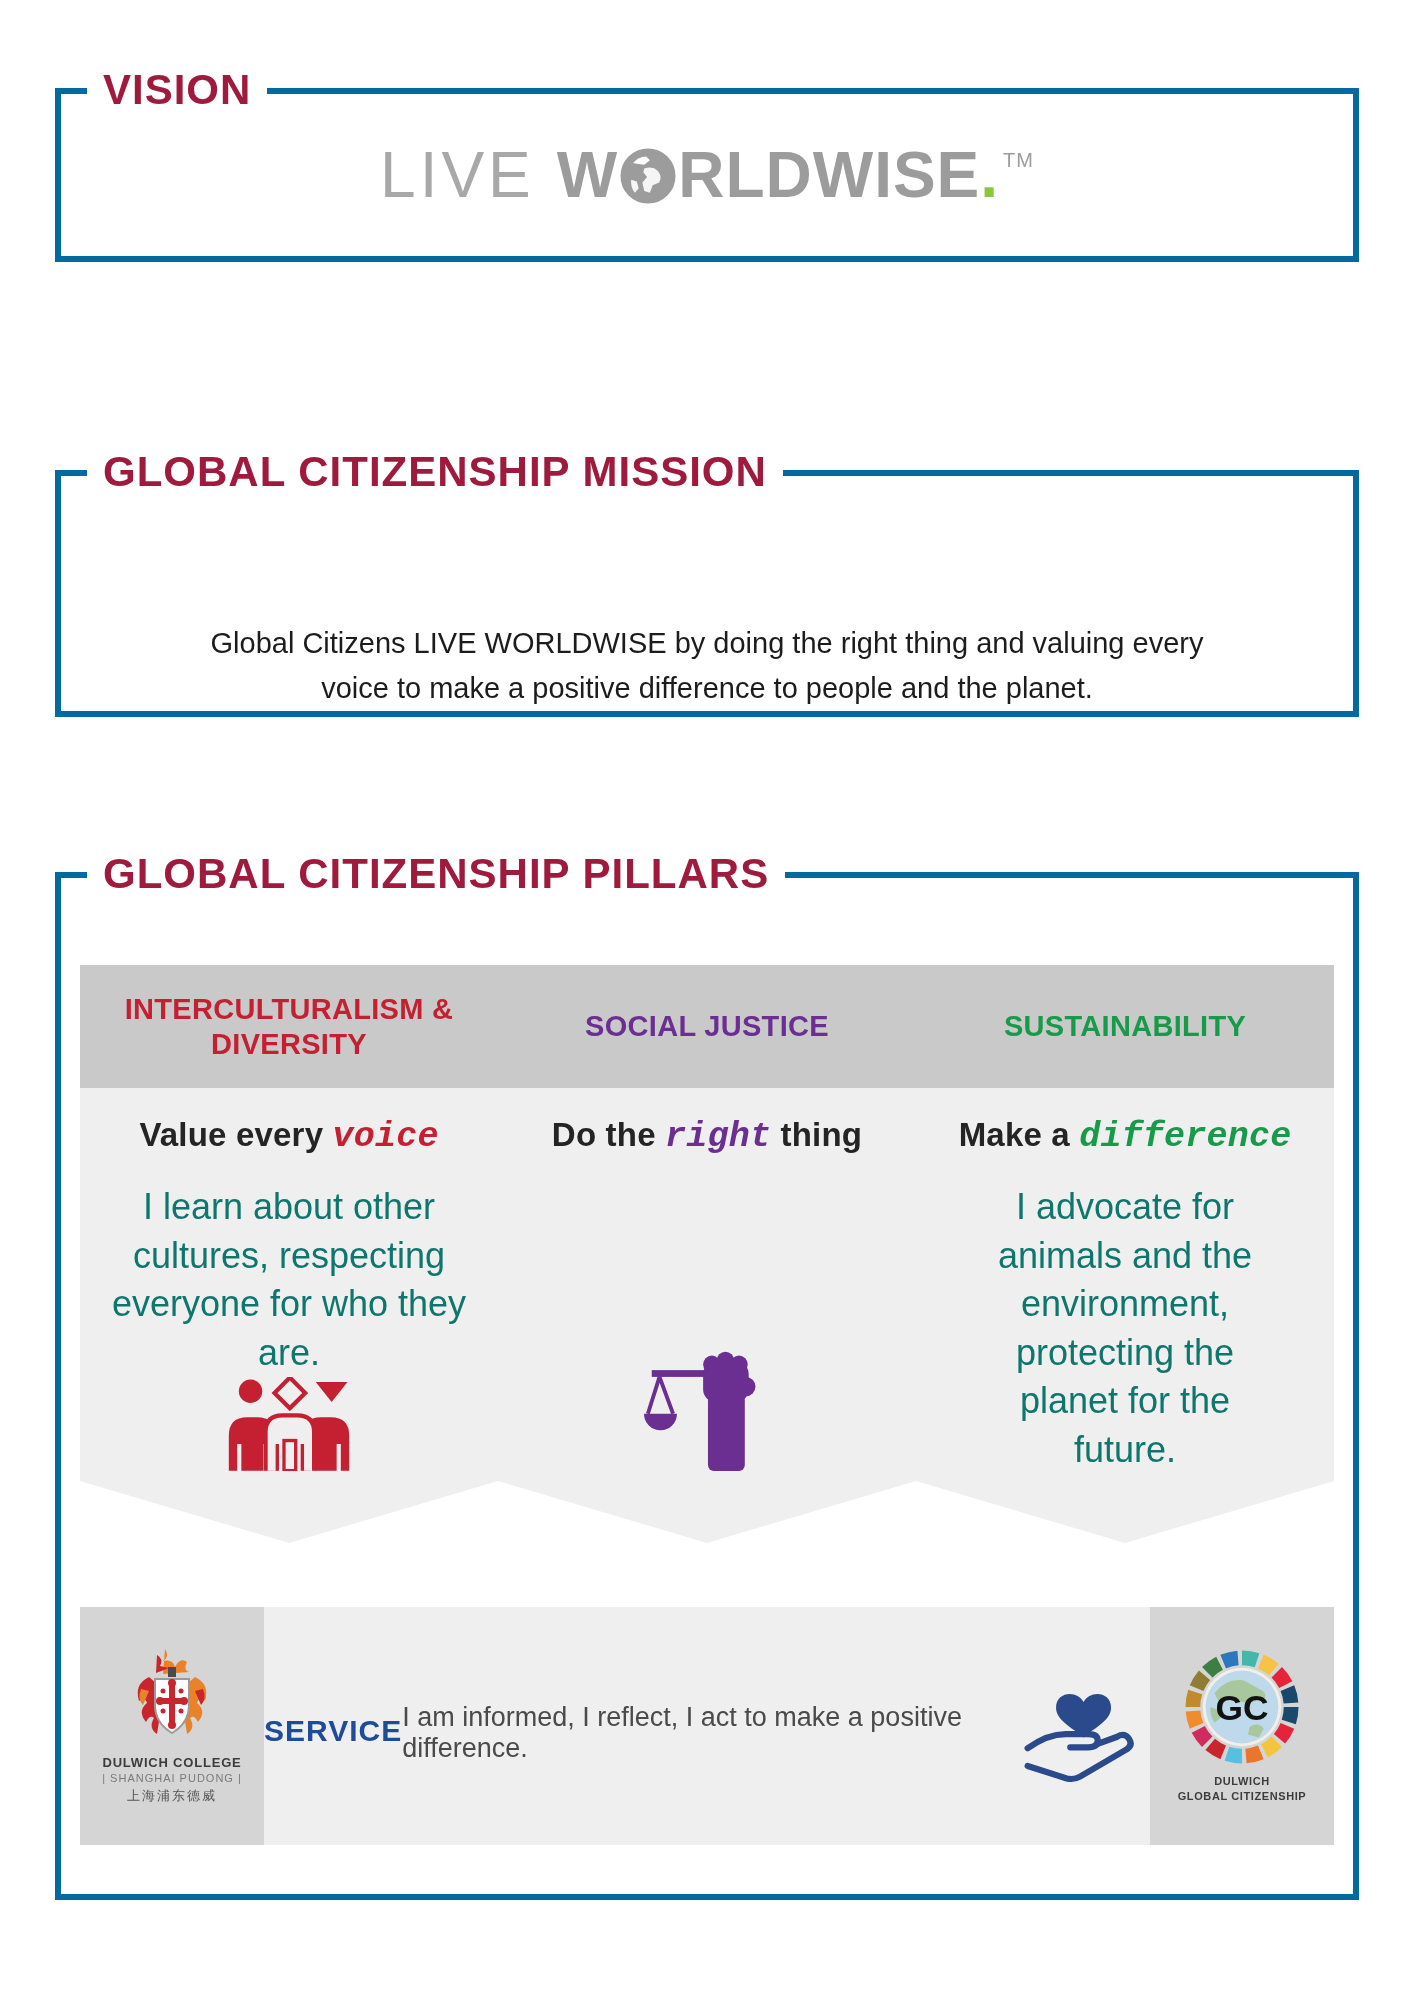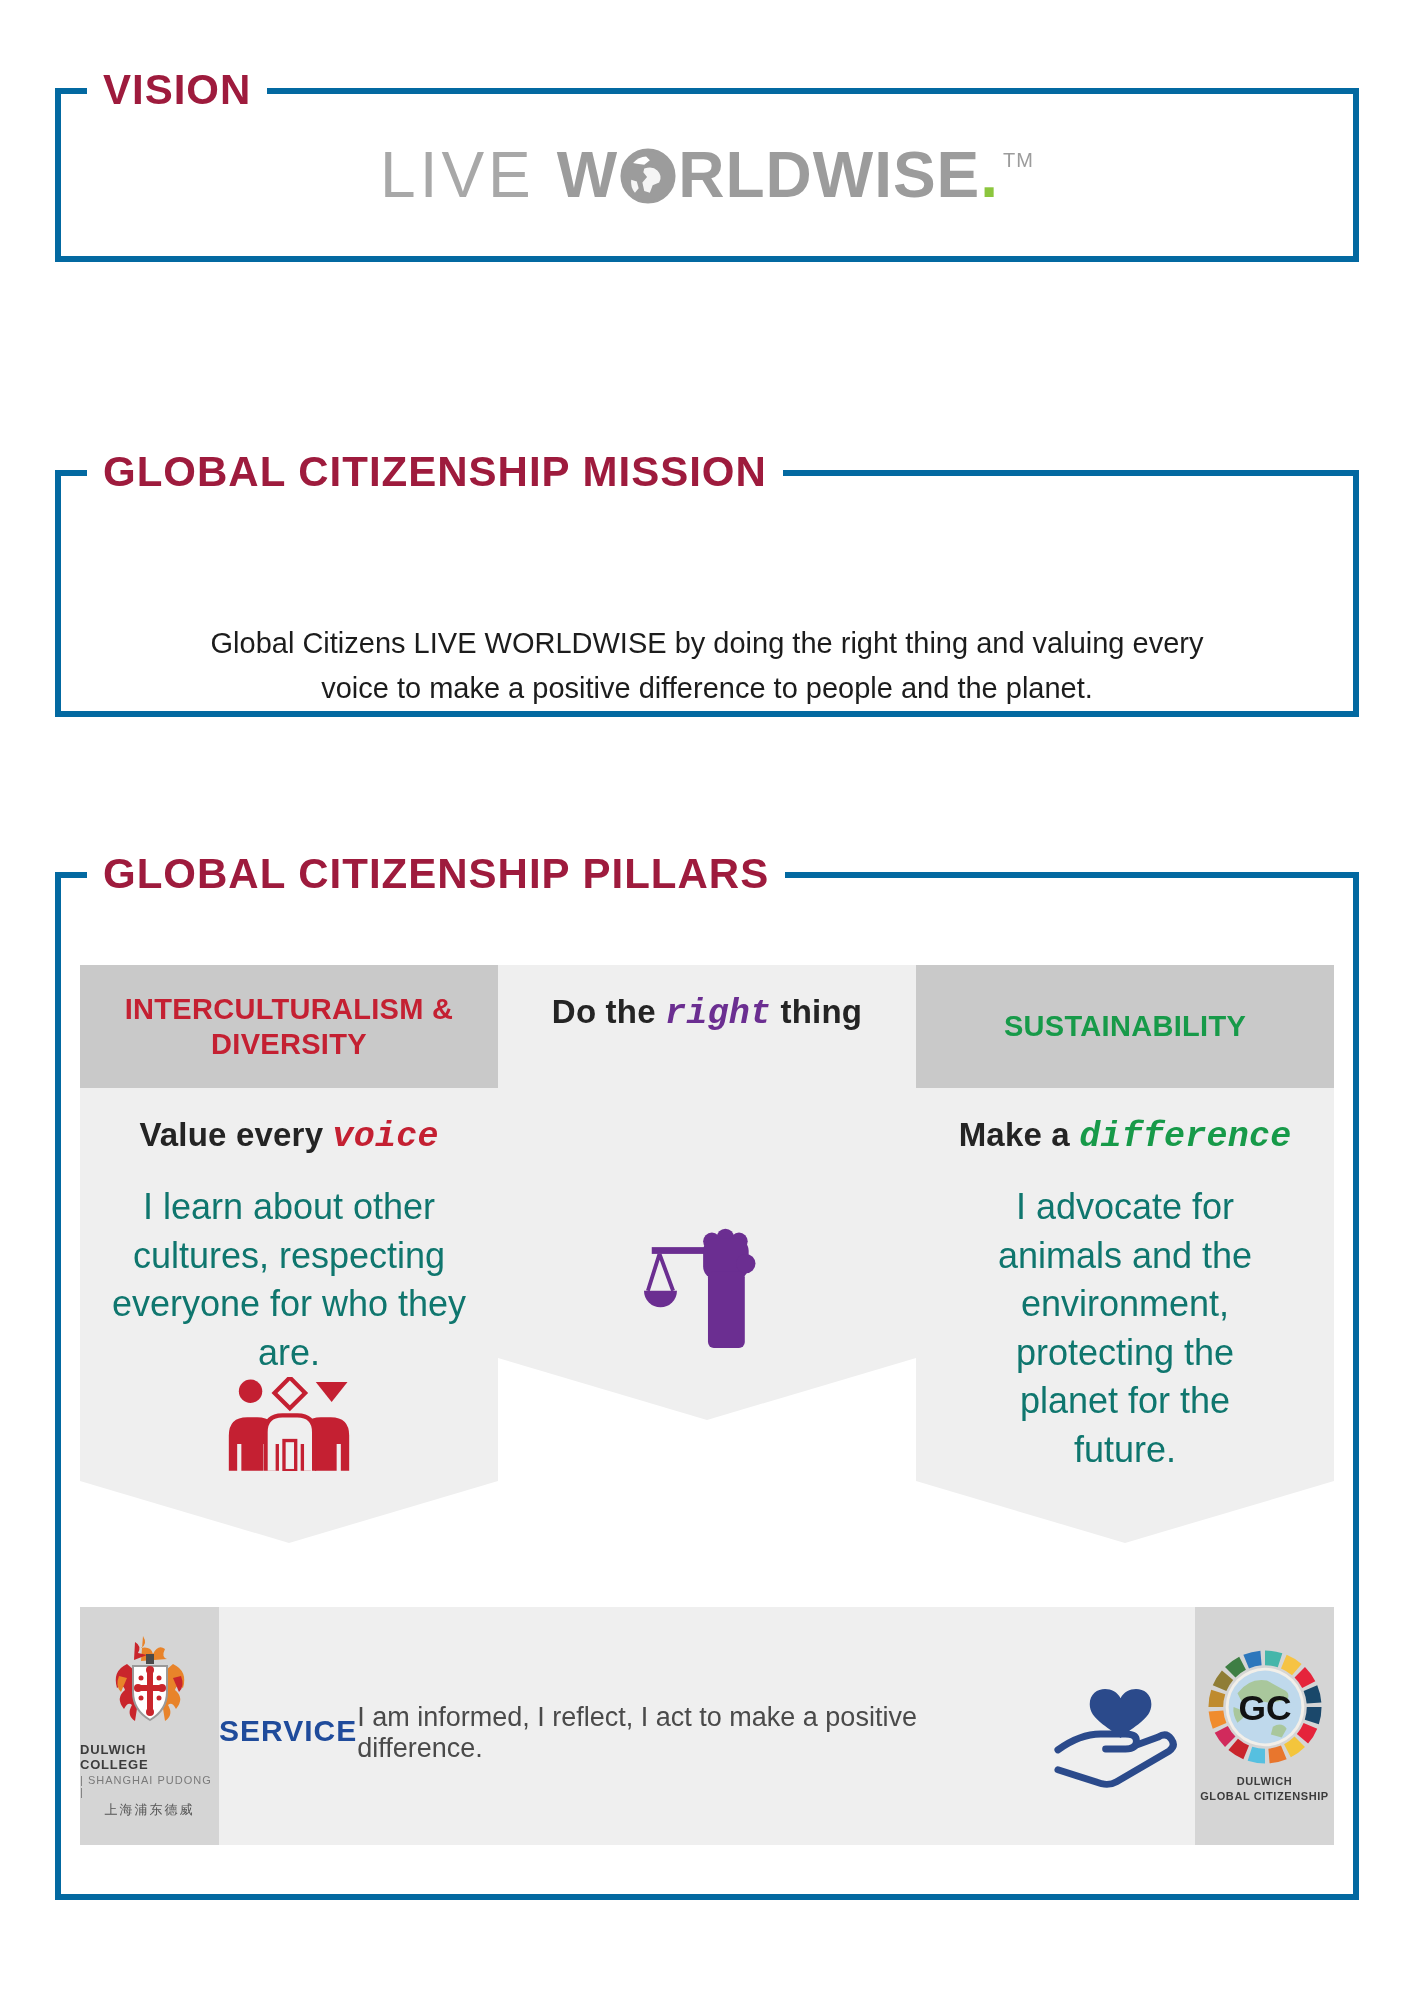--- a/index.html
+++ b/index.html
@@ -43,21 +43,21 @@
   .card:nth-child(2) .accent{color:#6B2E91;}
   .card:nth-child(3) .accent{color:#179A49;}
   .card-desc{margin-top:26px;font-size:36px;line-height:1.35;color:#0f766e;}
   .card:nth-child(1) .card-desc{width:368px;}
   .card:nth-child(2) .card-desc{width:362px;}
   .card:nth-child(3) .card-desc{width:312px;}
   .card-icon{margin-top:auto;}
 
   
   .service{position:absolute;left:19px;top:729px;width:1254px;height:238px;display:flex;}
-  .service-side{width:139px;background:#D5D5D5;display:flex;flex-direction:column;align-items:center;justify-content:center;}
+  .service-side{width:184px;background:#D5D5D5;display:flex;flex-direction:column;align-items:center;justify-content:center;}
   .service-mid{flex:1;background:#EFEFEF;display:flex;flex-direction:row;align-items:center;padding-top:10px;box-sizing:border-box;}
   .service-title{font-size:30px;font-weight:800;color:#1F4B9B;letter-spacing:1px;}
   .service-text{font-size:27px;color:#4A4A4A;margin-top:4px;}
   .service-icon{margin-top:6px;}
 
   .crest-name{font-size:13px;font-weight:800;color:#3C3C3C;letter-spacing:.8px;margin-top:8px;}
   .crest-sub{font-size:11px;color:#7A7A7A;letter-spacing:1px;margin-top:2px;}
   .crest-cn{font-size:13px;color:#555;margin-top:3px;letter-spacing:2px;}
 
   .gc-caption{font-size:11px;font-weight:800;color:#3C3C3C;letter-spacing:.6px;text-align:center;line-height:1.35;margin-top:8px;}
@@ -107,20 +107,23 @@
             </g>
             <rect x="68" y="6" width="26" height="26" transform="rotate(45 81 19)" fill="#EFEFEF" stroke="#C42032" stroke-width="5"></rect>
             <path d="M52 112 V66 q0-20 20-20 h18 q20 0 20 20 v46" fill="#EFEFEF" stroke="#C42032" stroke-width="5"></path>
             <path d="M66 112 V80 M96 112 V80" stroke="#C42032" stroke-width="4" fill="none"></path>
             <rect x="74" y="76" width="14" height="36" fill="none" stroke="#C42032" stroke-width="4"></rect>
           </svg>
         </div>
       </div>
 
       <div class="card">
+        <div class="card-header">
+          <div class="card-title">SOCIAL JUSTICE</div>
+        </div>
         <div class="card-body">
           <div class="tagline"><span>Do the </span><span class="accent">right</span><span> thing</span></div>
           <svg class="card-icon" width="126" height="131" viewBox="0 0 130 135">
             <g fill="#6B2E91">
               <rect x="8" y="31" width="82" height="7"></rect>
               <path d="M16 38 L4 76 M16 38 L30 76" stroke="#6B2E91" stroke-width="4" fill="none"></path>
               <path d="M0 76 a17 17 0 0 0 34 0 z"></path>
               <circle cx="70" cy="25" r="9"></circle>
               <circle cx="84" cy="21" r="9"></circle>
               <circle cx="98" cy="25" r="9"></circle>

